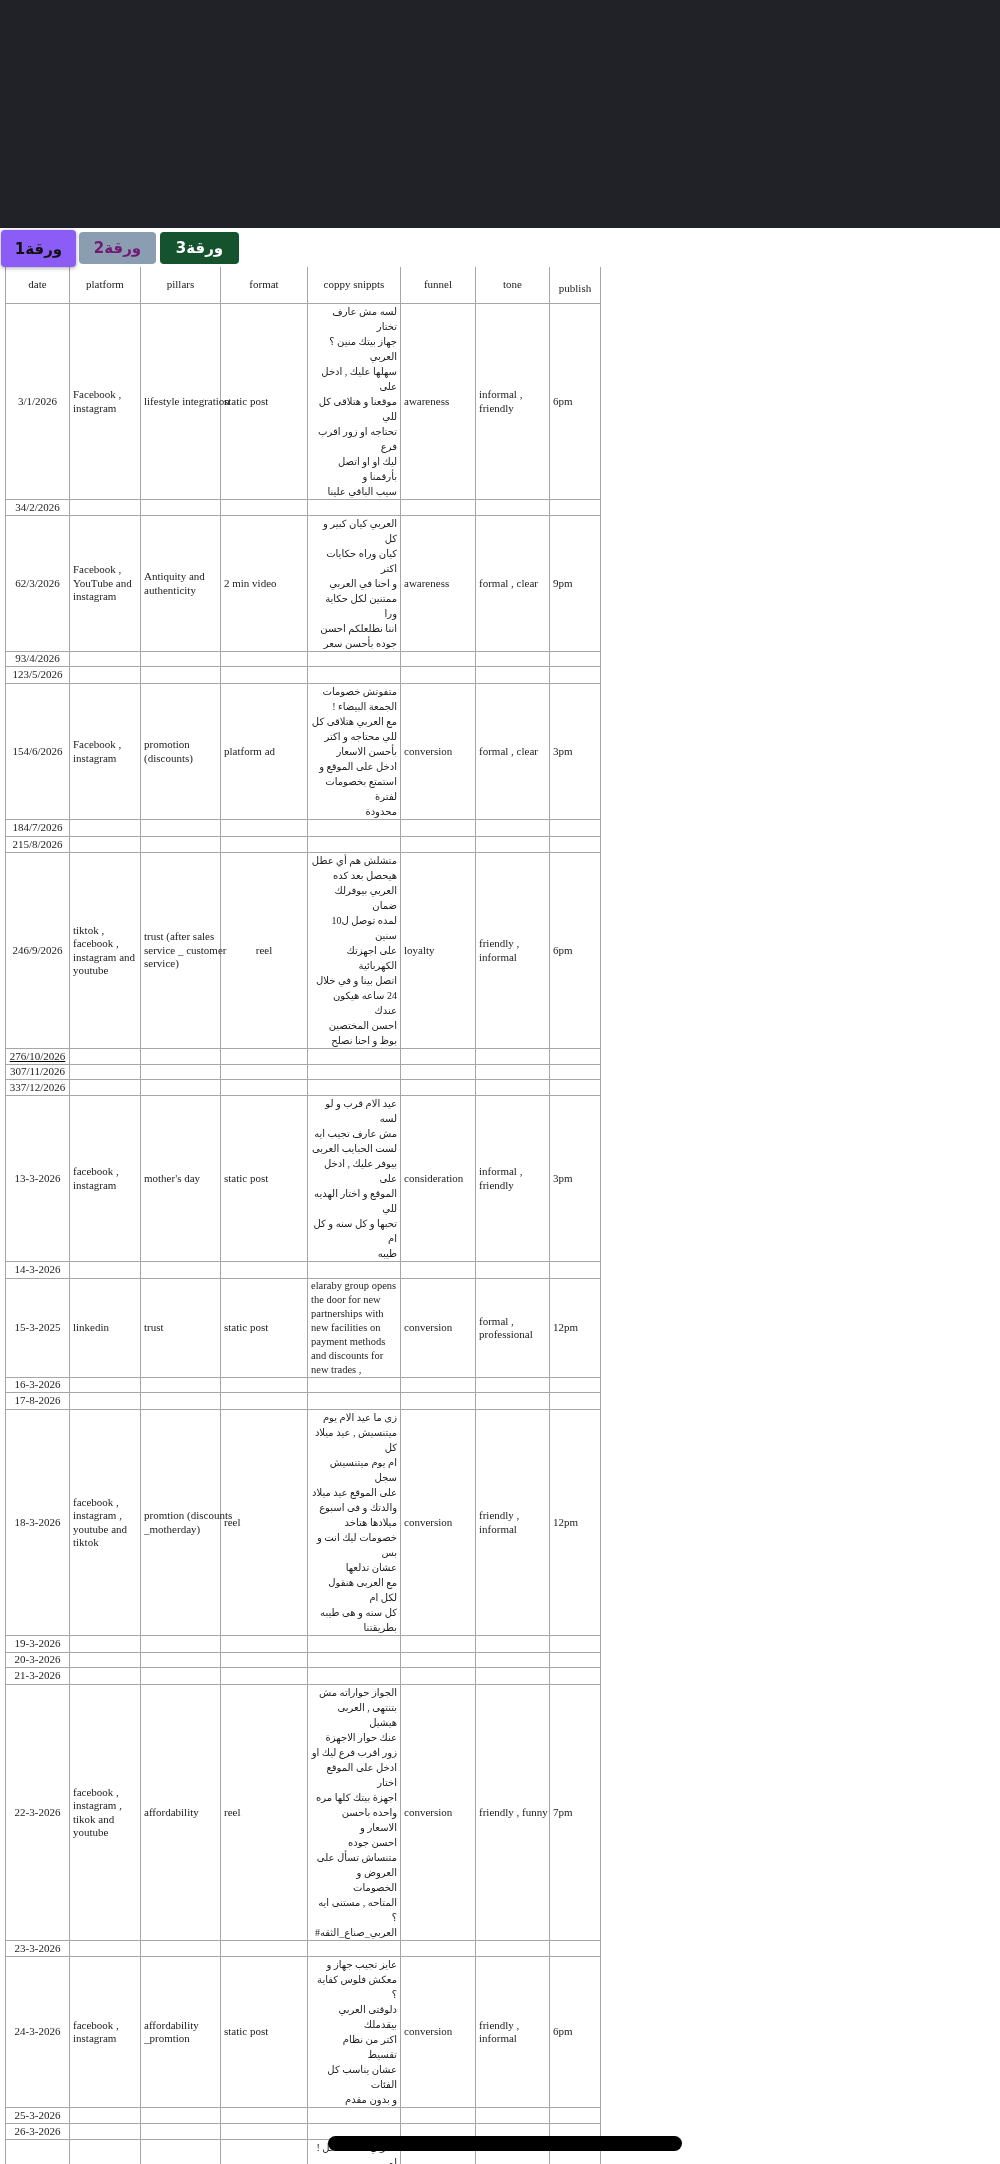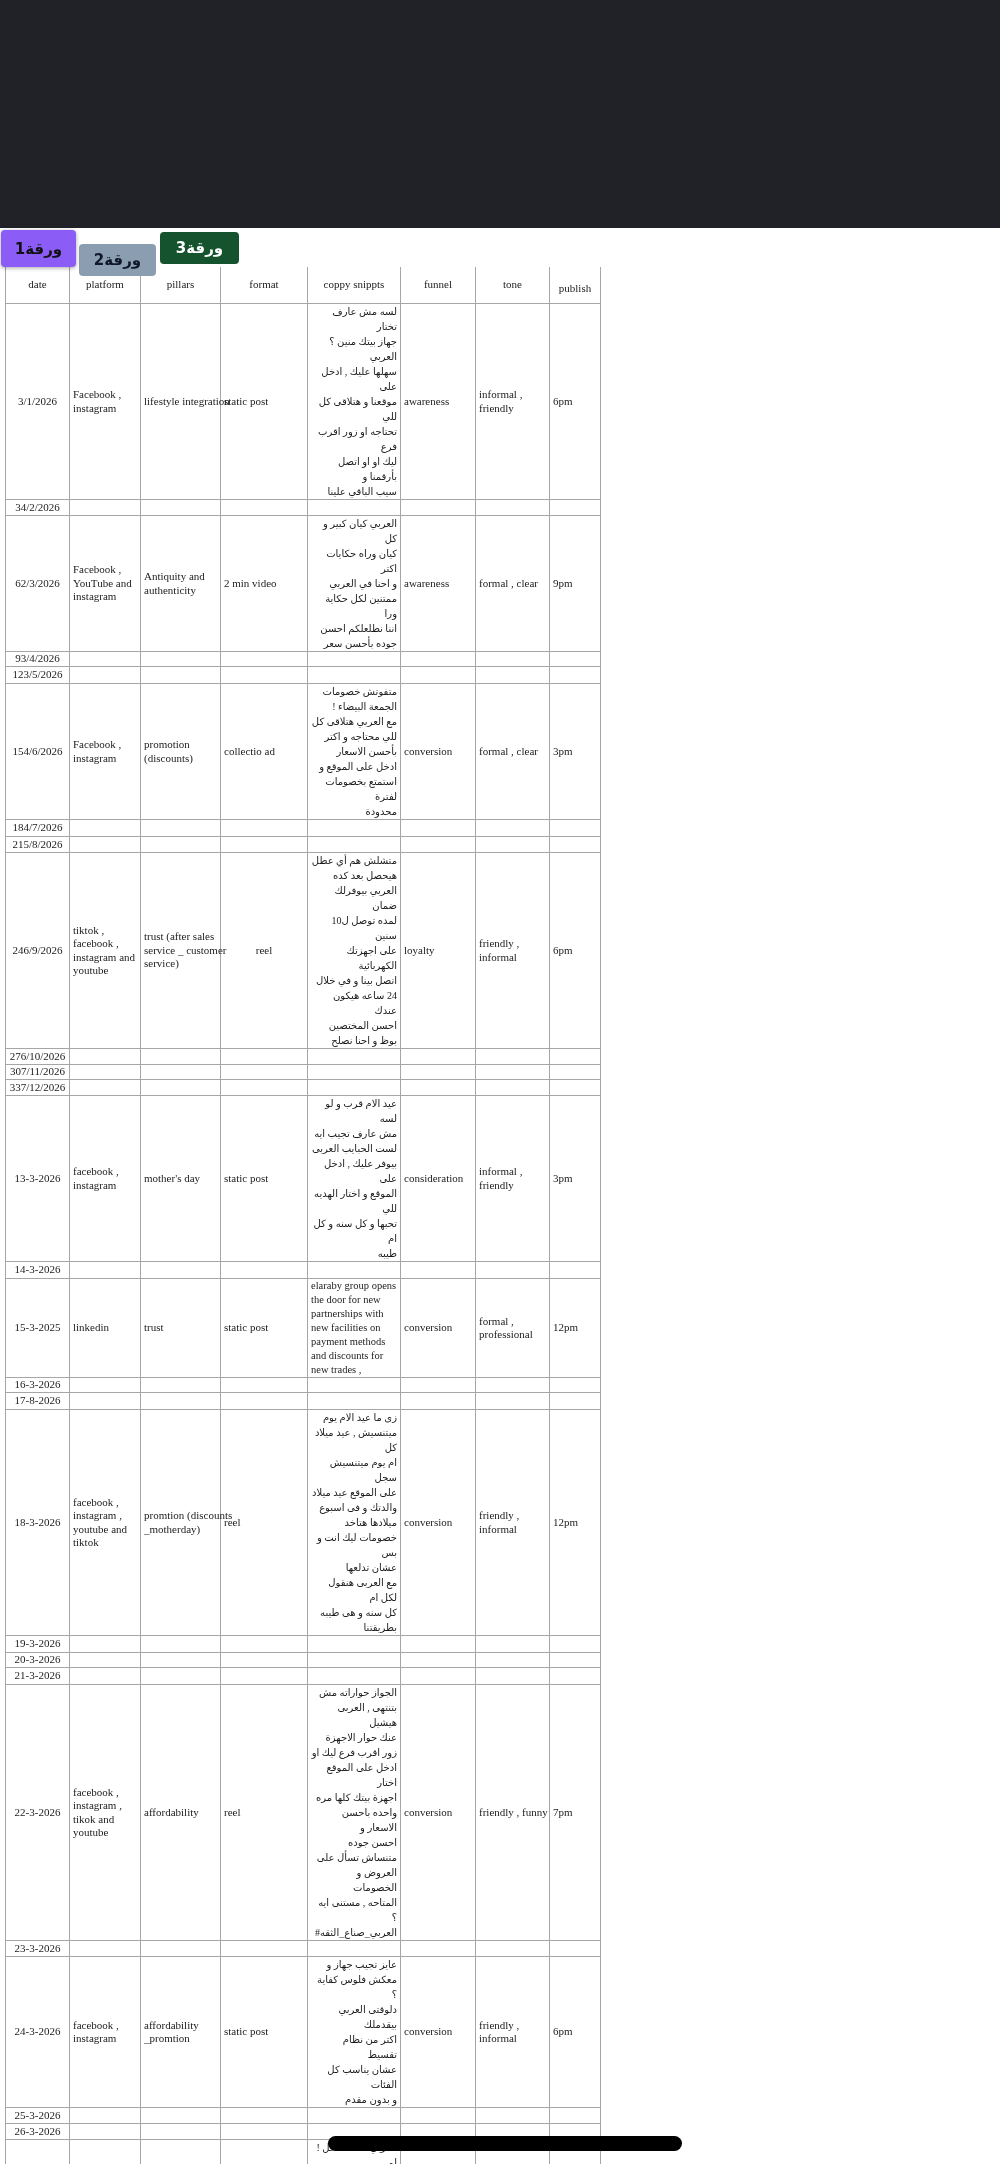--- a/index.html
+++ b/index.html
@@ -21,21 +21,21 @@
   .tab{
     position:absolute;border-radius:4px;
     display:flex;align-items:center;justify-content:center;
     font-family:"DejaVu Sans","Liberation Sans",sans-serif;
     font-weight:bold;font-size:15px;cursor:pointer;
   }
   .tab.active{
     left:1px;top:2px;width:75px;height:37px;background:#8b5cf6;color:#111;
     box-shadow:0 1px 4px rgba(0,0,0,.35);z-index:6;
   }
-  .tab.t2{left:79px;top:4px;width:77px;height:32px;background:#8b9db1;color:#0f172a;margin-top:12px;}
+  .tab.t2{left:79px;top:4px;width:77px;height:32px;background:#8b9db1;color:#701a75;}
   .tab.t3{left:160px;top:4px;width:79px;height:32px;background:#14532d;color:#fff;}
 
   
   .sheet-wrap{position:absolute;left:5px;top:252px;z-index:1;}
   table.sheet{
     border-collapse:collapse;table-layout:fixed;width:595px;
     background:#fff;
   }
   .sheet col.c0{width:64px}.sheet col.c1{width:71px}.sheet col.c2{width:80px}
   .sheet col.c3{width:87px}.sheet col.c4{width:93px}.sheet col.c5{width:75px}
@@ -156,21 +156,21 @@
           <td class="c-funnel"></td>
           <td class="c-tone"></td>
           <td class="c-publish"></td>
         </tr>
         <tr style="height: 128px;">
           <td class="c-date">154/6/2026</td>
           <td class="c-platform">Facebook ,
 instagram</td>
           <td class="c-pillars">promotion
 (discounts)</td>
-          <td class="c-format">collectio ad</td>
+          <td class="c-format">platform ad</td>
           <td class="c-copy rtl">متفوتش خصومات
 الجمعة البيضاء !
 مع العربي هتلاقى كل
 للي محتاجه و اكتر
 بأحسن الاسعار
 ادخل على الموقع و
 استمتع بخصومات لفترة
 محدودة</td>
           <td class="c-funnel">conversion</td>
           <td class="c-tone">formal , clear</td>
@@ -213,21 +213,21 @@
 على اجهزتك الكهربائية
 اتصل بينا و في خلال
 24 ساعه هيكون عندك
 احسن المختصين
 بوظ و احنا نصلح</td>
           <td class="c-funnel">loyalty</td>
           <td class="c-tone">friendly ,
 informal</td>
           <td class="c-publish">6pm</td>
         </tr>
-        <tr style="height: 16px;">
+        <tr style="height: 16px; text-decoration: underline;">
           <td class="c-date">276/10/2026</td>
           <td class="c-platform"></td>
           <td class="c-pillars"></td>
           <td class="c-format"></td>
           <td class="c-copy rtl"></td>
           <td class="c-funnel"></td>
           <td class="c-tone"></td>
           <td class="c-publish"></td>
         </tr>
         <tr style="height: 15px;">

